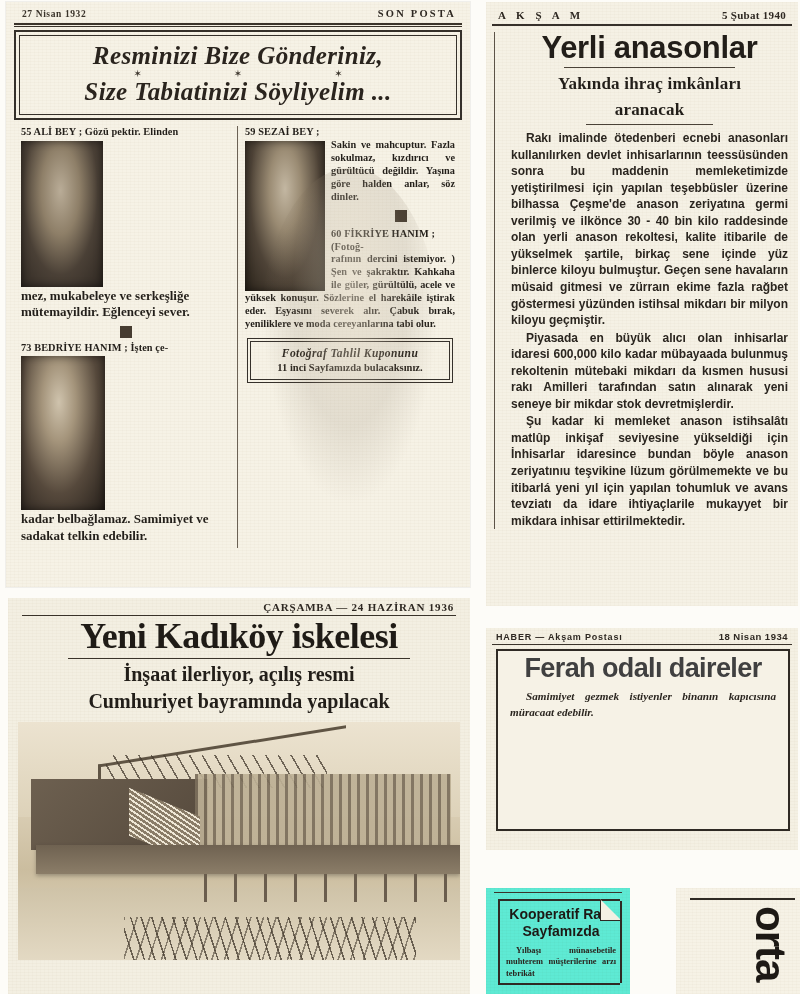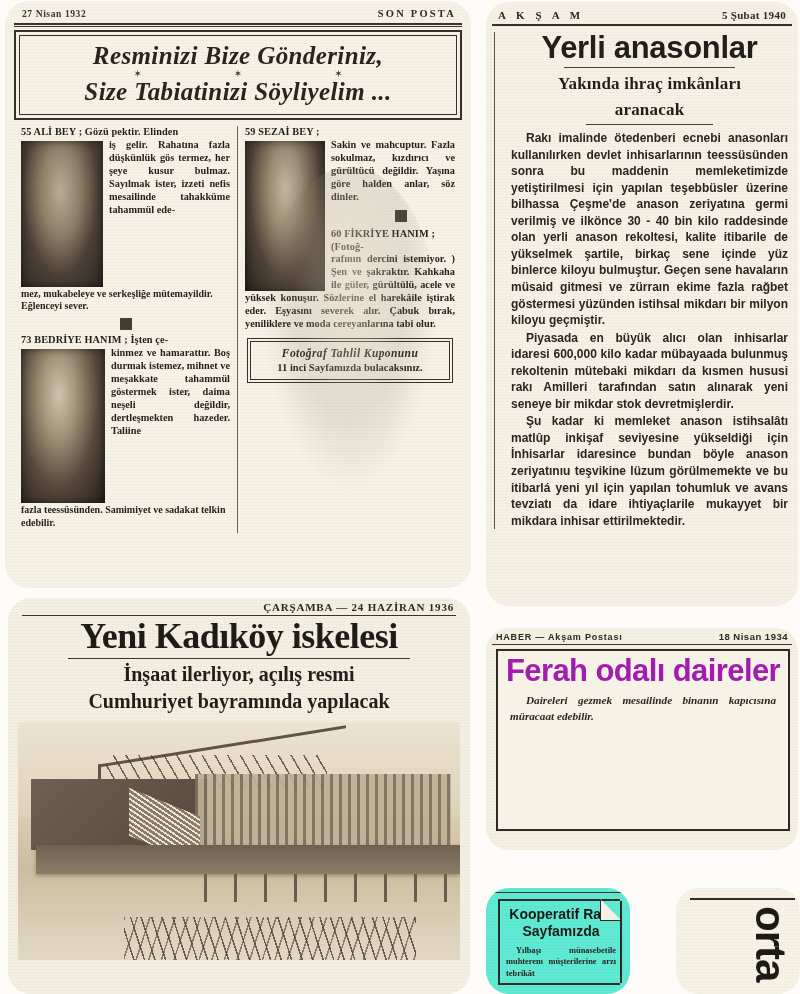--- a/index.html
+++ b/index.html
@@ -14,21 +14,20 @@
     width: 800px; height: 994px;
     background: #fdfcf8;
   }
 
   
   .clip {
     position: absolute;
     background: #f4f0e4;
     color: #2b2620;
     overflow: hidden;
-    border-radius: 23px;
   }
   .paper-grain {
     position: absolute; inset: 0;
     pointer-events: none;
     background:
       repeating-linear-gradient(0deg, rgba(160,140,100,.035) 0px, rgba(160,140,100,.035) 1px, transparent 1px, transparent 3px),
       repeating-linear-gradient(90deg, rgba(150,130,95,.025) 0px, rgba(150,130,95,.025) 1px, transparent 1px, transparent 4px);
     mix-blend-mode: multiply;
   }
 
@@ -113,21 +112,21 @@
     margin: 5px auto 4px auto;
   }
   .sq-mark.right { margin: 6px auto 6px 150px; }
   .coupon-box {
     border: 1.6px solid #35302a; margin: 7px 2px 0 2px;
     padding: 2px;
   }
   .coupon-inner { border: 0.8px solid #35302a; padding: 5px 4px 6px 4px; text-align: center; }
   .coupon-l1 { font-style: italic; font-weight: bold; font-size: 11.5px; letter-spacing: .4px; color: #28231d; }
   .coupon-l2 { font-weight: bold; font-size: 10.5px; margin-top: 3px; color: #28231d; }
-  .tail-text { font-size: 10px; font-weight: bold; line-height: 1.26; color: #231f1a; clear: both; }
+  .tail-text { font-size: 13px; font-weight: bold; line-height: 1.26; color: #231f1a; clear: both; }
 
   
   #clip-aksam {
     left: 486px; top: 2px; width: 312px; height: 604px;
     background: #f5f1e5;
   }
   .ak-masthead {
     display: flex; justify-content: space-between; align-items: baseline;
     padding: 7px 12px 3px 12px;
   }
@@ -234,22 +233,22 @@
   }
   .hb-name { font-size: 9px; font-weight: bold; letter-spacing: .8px; color: #2e2822; }
   .hb-date { font-size: 9.5px; font-weight: bold; letter-spacing: .5px; color: #2e2822; }
   .hb-rule { margin: 1px 6px 0 6px; border-top: 1.4px solid #3a332a; }
   .hb-frame {
     margin: 4px 8px 6px 10px; border: 2.5px solid #2f2a24; height: calc(100% - 40px);
     position: relative; background: #f6f2e6;
   }
   .hb-h1 {
     font-family: "Liberation Sans", sans-serif;
-    font-size: 31px; font-weight: bold; text-align: center;
-    color: #a21caf; margin-top: 4px; line-height: 1; letter-spacing: -.6px;
+    font-size: 27px; font-weight: bold; text-align: center;
+    color: #404040; margin-top: 4px; line-height: 1; letter-spacing: -.6px;
   }
   .hb-body {
     font-style: italic; font-weight: bold;
     font-size: 11.2px; line-height: 1.4; text-align: justify;
     color: #2a251f; padding: 7px 12px 0 12px;
   }
   .hb-body p { text-indent: 16px; }
   .hb-body p + p { margin-top: 5px; }
 
   
@@ -325,31 +324,29 @@
         <div class="sp-head-line">Size Tabiatinizi Söyliyelim ...</div>
       </div>
     </div>
 
     <div class="sp-columns">
 
       <div class="sp-col left">
         <div class="entry">
           <div class="entry-head">55 ALİ BEY ; Gözü pektir. Elinden</div>
           <div class="entry-photo p1"></div>
-          <div class="entry-body">iş gelir. Rahatına fazla düşkünlük gös termez, her şeye kusur bulmaz. Sayılmak ister, izzeti nefis mesailinde tahakküme tahammül ede-</div>
           <div class="tail-text">mez, mukabeleye ve serkeşliğe mütemayildir. Eğlenceyi sever.</div>
         </div>
 
         <div class="sq-mark"></div>
 
         <div class="entry">
           <div class="entry-head">73 BEDRİYE HANIM ;  İşten çe-</div>
           <div class="entry-photo p2"></div>
-          <div class="entry-body">kinmez ve hamarattır. Boş durmak istemez, mihnet ve meşakkate tahammül göstermek ister, daima neşeli değildir, dertleşmekten hazeder. Taliine</div>
-          <div class="tail-text">fazla teessüsünden. Samimiyet ve sadakat telkin edebilir.</div>
+          <div class="tail-text">kadar belbağlamaz. Samimiyet ve sadakat telkin edebilir.</div>
         </div>
       </div>
 
       <div class="sp-col">
         <div class="entry">
           <div class="entry-head">59 SEZAİ BEY ;</div>
           <div class="entry-photo p3">
             <div class="photo-oval"></div>
           </div>
           <div class="entry-body">Sakin ve mahcuptur. Fazla sokulmaz, kızdırıcı ve gürültücü değildir. Yaşına göre halden anlar, söz dinler.</div>
@@ -423,21 +420,21 @@
 
     <div class="hb-masthead">
       <div class="hb-name">HABER — Akşam Postası</div>
       <div class="hb-date">18 Nisan 1934</div>
     </div>
     <div class="hb-rule"></div>
 
     <div class="hb-frame">
       <div class="hb-h1">Ferah odalı daireler</div>
       <div class="hb-body">
-        <p>Daireleri gezmek mesailinde binanın kapıcısına müracaat edebilir.</p>
+        <p>Samimiyet gezmek istiyenler binanın kapıcısına müracaat edebilir.</p>
       </div>
     </div>
   </div>
 
   <div class="clip" id="clip-koop">
     <div class="paper-grain"></div>
     <div class="kp-rule"></div>
     <div class="kp-frame">
       <div class="kp-fold"></div>
       <div class="kp-h1">Kooperatif Rakı</div>

